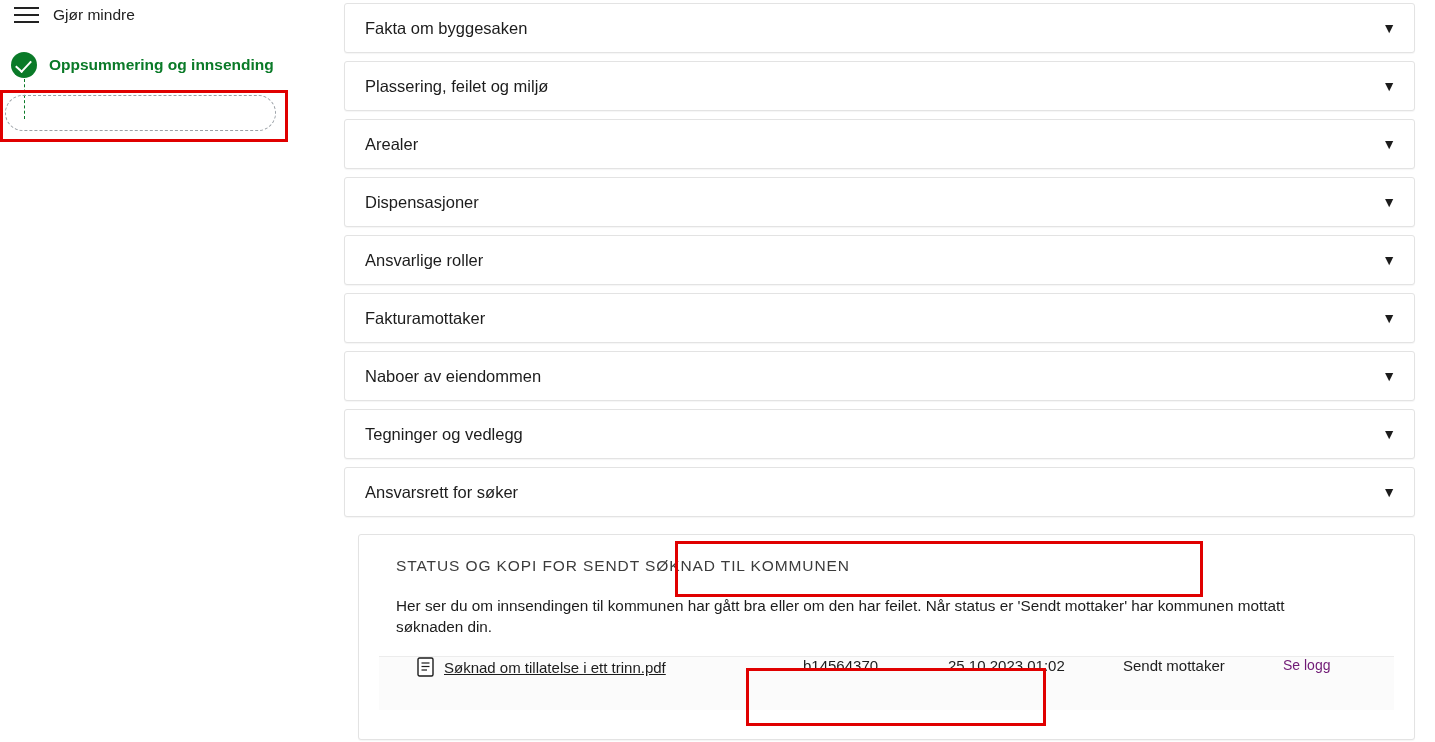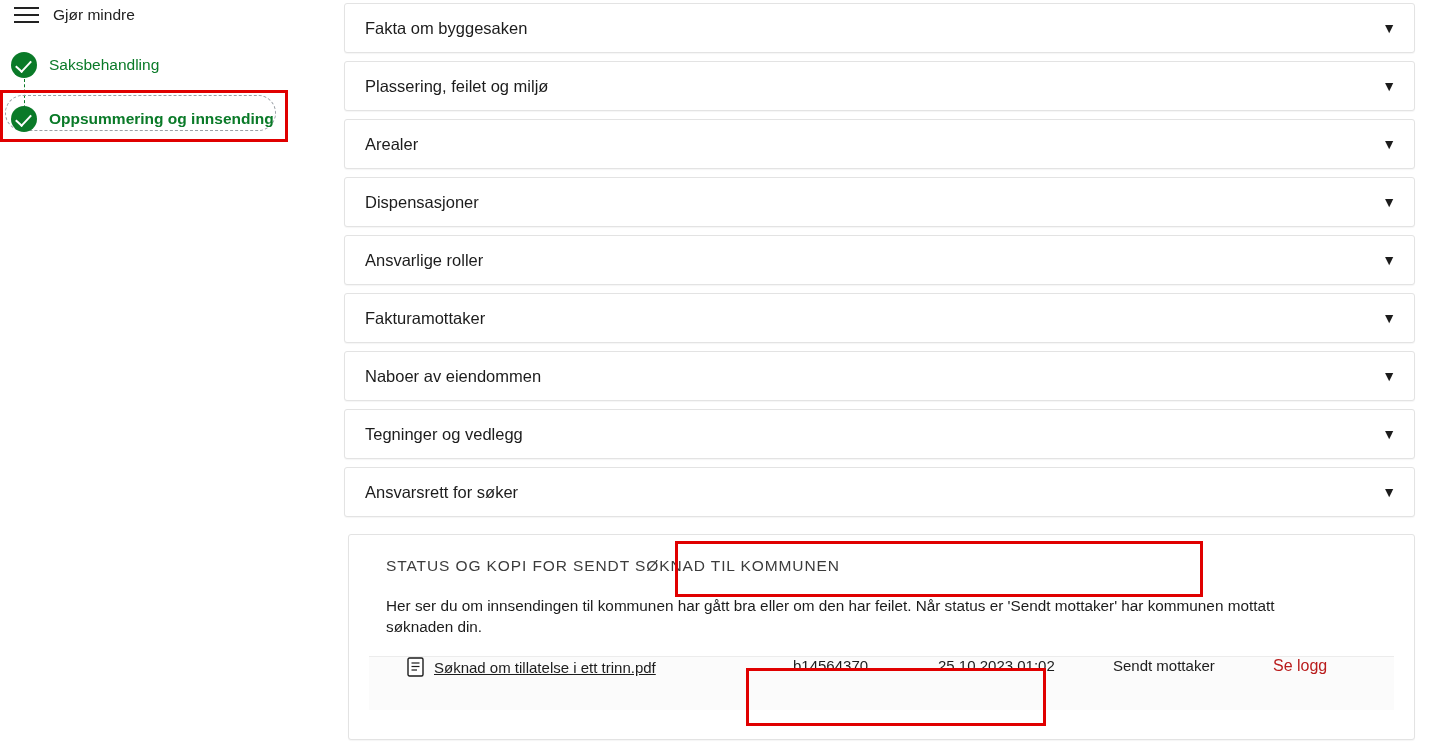--- a/index.html
+++ b/index.html
@@ -153,21 +153,21 @@
     font-size: 16.5px;
     color: #1c1c1c;
   }
   .acc-caret {
     font-size: 14px;
     color: #1c1c1c;
     line-height: 1;
   }
 
   .status-card {
-    margin: 17px 20px 0 18px;
+    margin: 17px 20px 0 28px;
     background: #ffffff;
     border: 1px solid #e3e3e3;
     border-radius: 3px;
     box-shadow: 0 1px 1px rgba(0,0,0,0.04);
     padding: 22px 20px 0 20px;
     min-height: 206px;
   }
   .status-heading {
     font-size: 15.5px;
     letter-spacing: 0.9px;
@@ -206,21 +206,21 @@
     flex: 0 0 17px;
   }
   .file-link {
     font-size: 15px;
     color: #1c1c1c;
     text-decoration: underline;
   }
   .cell-id { flex: 0 0 145px; }
   .cell-date { flex: 0 0 175px; }
   .cell-status { flex: 0 0 160px; }
-  .cell-log { flex: 0 0 auto; font-size: 16px; color: #b91c1c; }
+  .cell-log { flex: 0 0 auto; font-size: 14px; color: #701a75; }
 </style>
 </head>
 <body>
 
 <div class="app">
 
   <div class="sidebar">
 
     <div class="menu-row">
       <span class="hamburger">
@@ -228,24 +228,20 @@
           <span></span>
           <span></span>
       </span>
       <span class="menu-label">Gjør mindre</span>
     </div>
 
     <div class="steps">
       <div class="connector"></div>
       <div class="pill"></div>
 
-      <div class="step">
-        <span class="check"></span>
-        <span class="step-label">Saksbehandling</span>
-      </div>
 
       <div class="step">
         <span class="check"></span>
         <span class="step-label active">Oppsummering og innsending</span>
       </div>
     </div>
 
     <div class="redbox" id="redbox-step"></div>
   </div>
 

